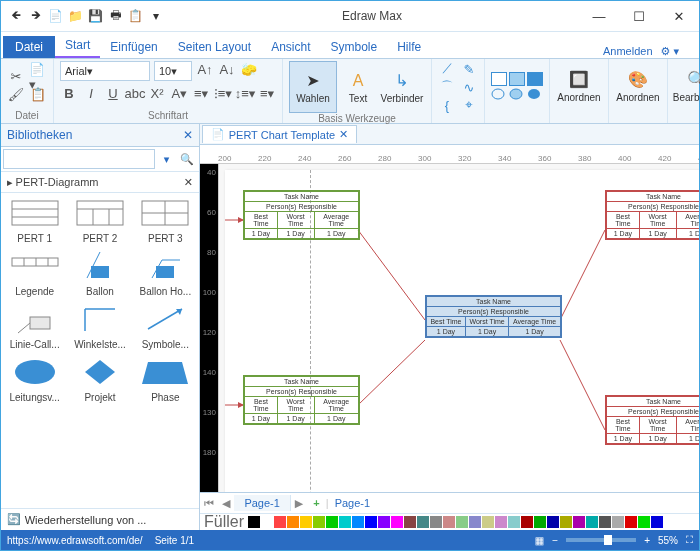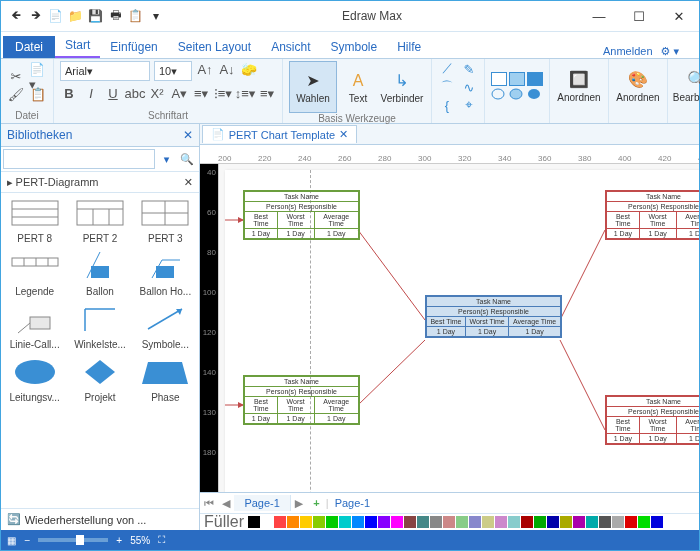--- a/index.html
+++ b/index.html
@@ -259,21 +259,21 @@
       </div>
       <div class="lib-grid" id="libgrid">
           <div class="lib-item">
             <div class="lib-shape">
               <svg width="50" height="28">
                 <rect x="2" y="2" width="46" height="24" fill="none" stroke="#888"></rect>
                 <line x1="2" y1="10" x2="48" y2="10" stroke="#888"></line>
                 <line x1="2" y1="18" x2="48" y2="18" stroke="#888"></line>
               </svg>
             </div>
-            <div class="lib-label">PERT 8</div>
+            <div class="lib-label">PERT 1</div>
           </div>
           <div class="lib-item">
             <div class="lib-shape">
               <svg width="50" height="28">
                 <rect x="2" y="2" width="46" height="24" fill="none" stroke="#888"></rect>
                 <line x1="2" y1="10" x2="48" y2="10" stroke="#888"></line>
                 <line x1="18" y1="10" x2="18" y2="26" stroke="#888"></line>
                 <line x1="34" y1="10" x2="34" y2="26" stroke="#888"></line>
               </svg>
             </div>
@@ -579,20 +579,24 @@
             <div class="swatch" style="background: rgb(170, 170, 170);"></div>
             <div class="swatch" style="background: rgb(221, 0, 0);"></div>
             <div class="swatch" style="background: rgb(0, 221, 0);"></div>
             <div class="swatch" style="background: rgb(0, 0, 221);"></div>
           </div>
       </div>
     </div>
   </div>
 
   <div class="statusbar">
+    <div style="display:flex;gap:12px">
+      <span>https://www.edrawsoft.com/de/</span>
+      <span>Seite 1/1</span>
+    </div>
     <div class="status-right">
       <span>▦</span>
       <span>−</span>
       <div class="zoom-slider">
           <div class="zoom-thumb"></div>
         </div>
       <span>+</span>
       <span>55%</span>
       <span>⛶</span>
     </div>

